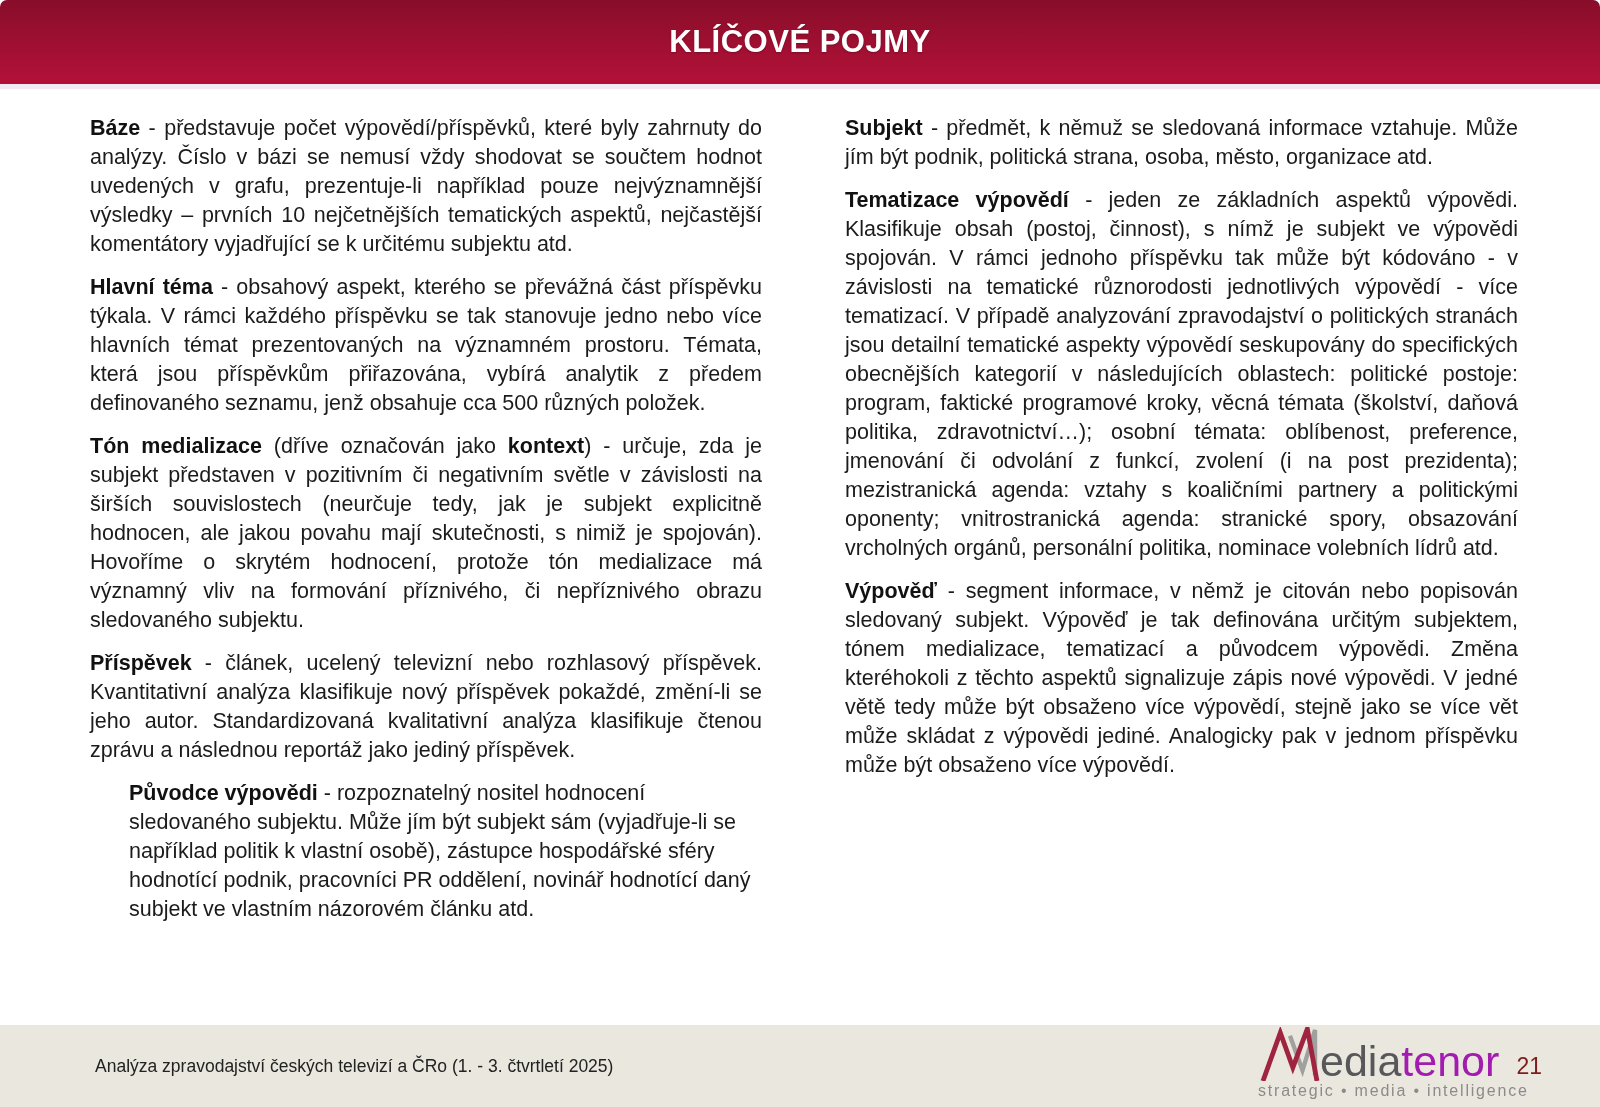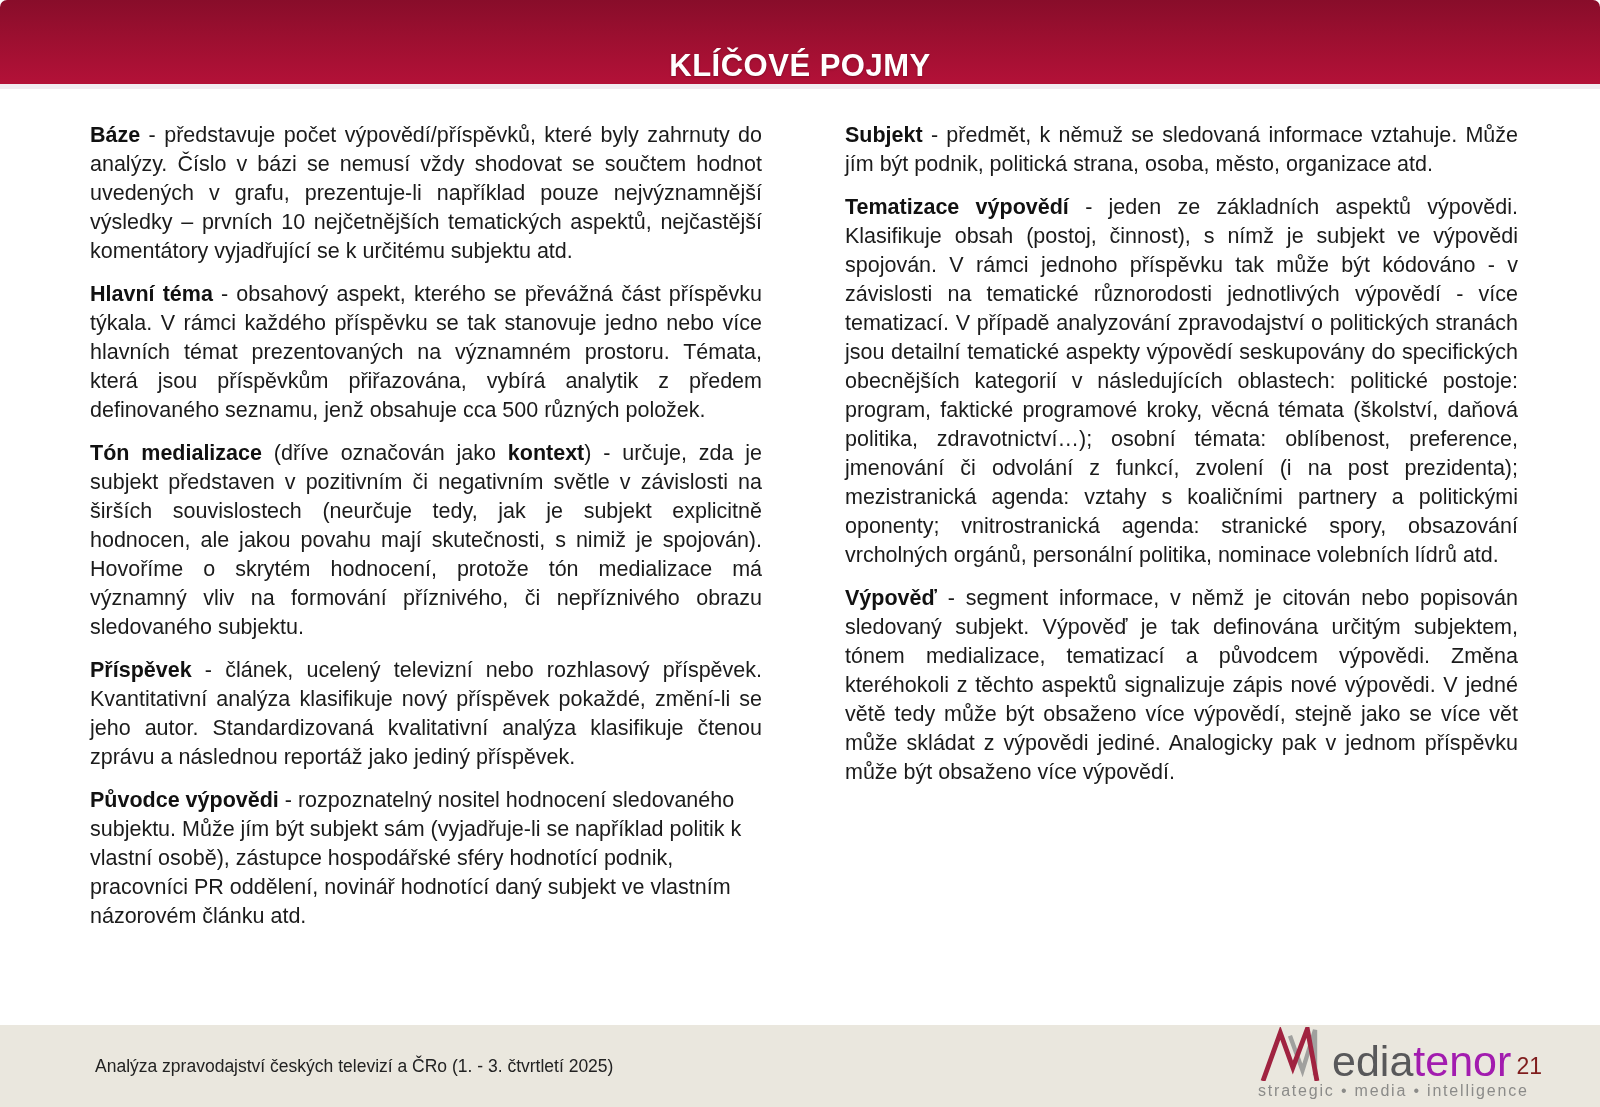--- a/index.html
+++ b/index.html
@@ -9,54 +9,54 @@
     overflow:hidden;
     background:#ffffff;
     font-family:"Liberation Sans",sans-serif;
     color:#1a1a1a;
   }
   
   .header{
     position:absolute;top:0;left:0;right:0;height:84px;
     background:linear-gradient(180deg,#880d2a 0%,#9c0f30 45%,#b31138 100%);
     border-radius:7px 7px 0 0;
-    display:flex;align-items:flex-end;justify-content:center;
+    display:flex;align-items:center;justify-content:center;
   }
   .header h1{
     margin:0;
     color:#ffffff;
     font-size:31px;
     font-weight:700;
     letter-spacing:0.5px;
     text-shadow:0 1px 2px rgba(0,0,0,0.25);
   }
   .header-strip{
     position:absolute;top:84px;left:0;right:0;height:5px;
     background:#f1ecf1;
   }
   
   .content{
     position:absolute;top:89px;left:0;right:0;bottom:71px;
     background:#ffffff;
   }
   .col{
     position:absolute;top:0;bottom:0;
-    padding-top:32px;
+    padding-top:25px;
     box-sizing:border-box;
   }
   .col-left{left:90px;width:672px;}
   .col-right{left:845px;width:673px;}
   p.def{
     margin:0 0 14px 0;
     font-size:21.5px;
     line-height:29px;
     text-align:justify;
     color:#1b1b1b;
   }
-  p.def.left{text-align:left;}
+  p.def.left{text-align:left;margin-left:39px;}
   .term{font-weight:700;color:#111;}
   .uline{text-underline-offset:3px;}
   
   .footer{
     position:absolute;left:0;right:0;bottom:0;height:82px;
     background:#eae7de;
   }
   .footer-source{
     position:absolute;left:95px;top:50%;transform:translateY(-50%);
     font-size:17.5px;color:#222222;
@@ -67,21 +67,21 @@
   }
   .logo{
     position:absolute;left:1258px;top:4px;width:245px;height:63px;
   }
   .logo-row{display:flex;align-items:flex-end;height:52px;}
   .logo-mark{width:62px;height:54px;flex:0 0 auto;}
   .logo-word{
     font-size:43px;line-height:40px;font-weight:400;letter-spacing:0px;
     white-space:nowrap;
   }
-  .logo-word .p1{color:#58585a;margin-left:12px;}
+  .logo-word .p1{color:#58585a;}
   .logo-word .p2{color:#a21caf;}
   .logo-tagline{
     margin-top:1px;
     font-size:16px;letter-spacing:1.8px;color:#8b8b89;
     white-space:nowrap;
   }
 </style>
 </head>
 <body>
 

